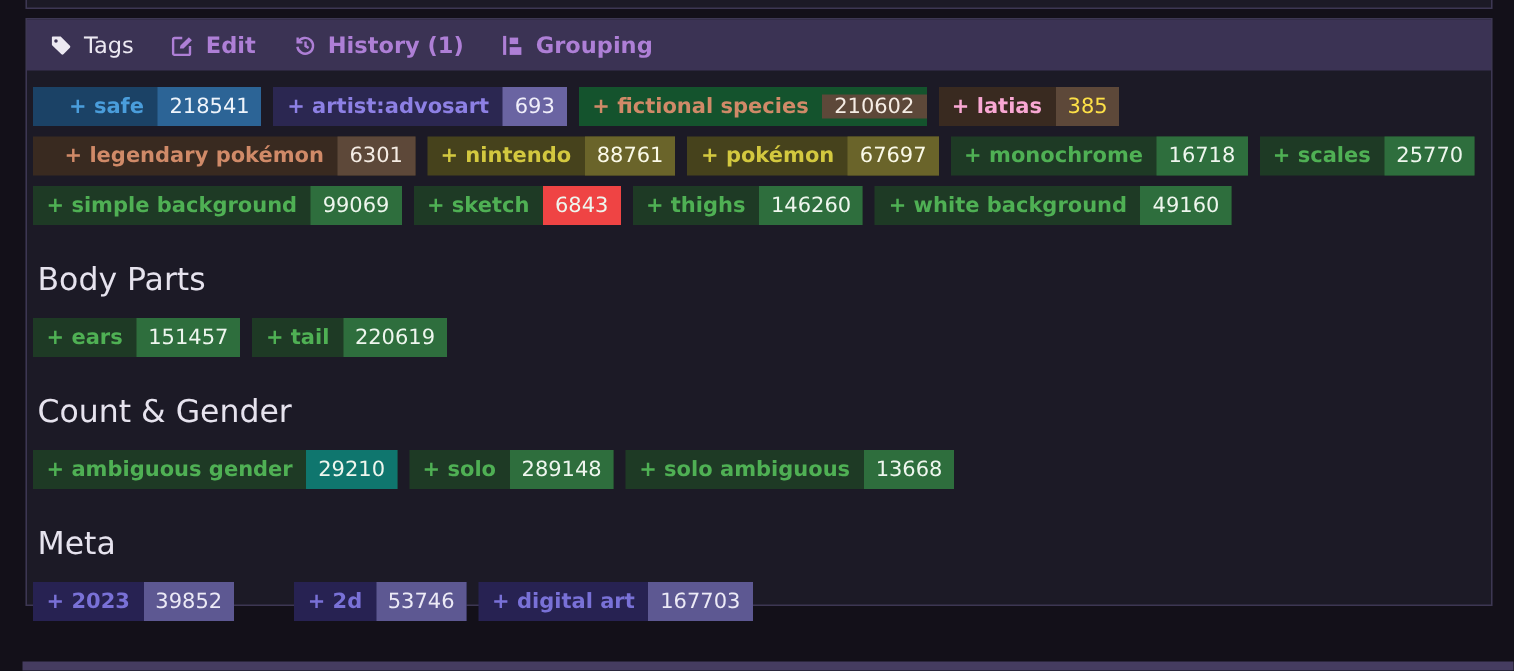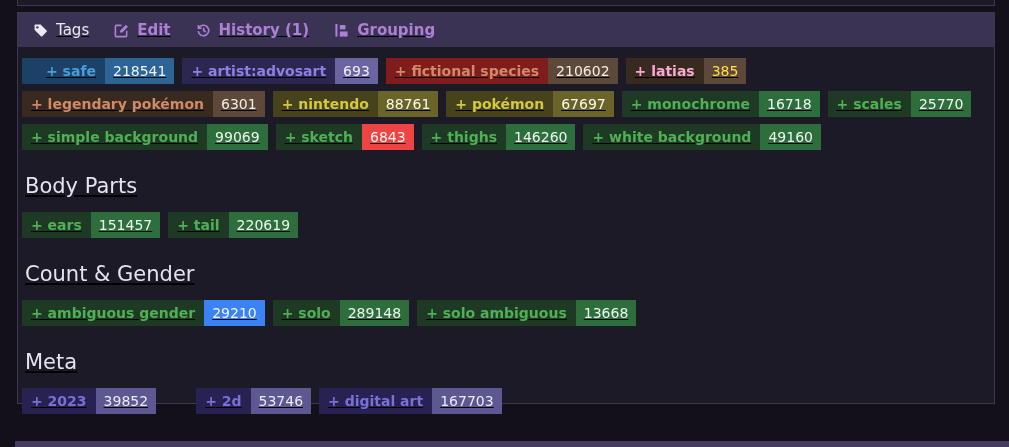--- a/index.html
+++ b/index.html
@@ -18,21 +18,20 @@
   }
   .prev-panel{
     position:absolute;left:17px;top:-16px;width:978px;height:22px;
     background:var(--panel-bg);border:1px solid var(--panel-border);
     box-sizing:border-box;
   }
   .panel{
     position:absolute;left:17px;top:12px;width:978px;height:392px;
     background:var(--panel-bg);border:1px solid var(--panel-border);
     box-sizing:border-box;
-    text-decoration:underline;
   }
   .toolbar{
     height:34px;background:var(--toolbar-bg);
     display:flex;align-items:center;gap:25px;padding:0 15px;
   }
   .tb-item{display:inline-flex;align-items:center;gap:8px;font-size:15px;cursor:pointer;}
   .tb-item svg{display:block;}
   .tb-static{color:var(--toolbar-text);font-weight:400;}
   .tb-link{color:var(--toolbar-link);font-weight:bold;text-decoration:none;}
   .content{padding:11px 5px 0 4px;}
@@ -100,30 +99,30 @@
   <div class="content">
       <div class="tag-row">
         <span class="tag" style="background: rgb(27, 66, 102);">
           <a class="t-name" style="color: rgb(74, 157, 219); padding-left: 24px;">+ safe</a>
           <a class="t-count" style="background: rgb(44, 100, 150); color: rgb(238, 244, 251);">218541</a>
         </span>
         <span class="tag" style="background: rgb(43, 39, 81);">
           <a class="t-name" style="color: rgb(141, 128, 228);">+ artist:advosart</a>
           <a class="t-count" style="background: rgb(106, 100, 162); color: rgb(240, 238, 250);">693</a>
         </span>
-        <span class="tag" style="background: #7f1d1d;">
+        <span class="tag" style="background: #14532d; align-items: center;">
           <a class="t-name" style="color: rgb(208, 138, 104);">+ fictional species</a>
           <a class="t-count" style="background: rgb(93, 72, 57); color: rgb(245, 236, 228);">210602</a>
         </span>
         <span class="tag" style="background: rgb(57, 42, 32);">
           <a class="t-name" style="color: #f9a8d4;">+ latias</a>
           <a class="t-count" style="background: rgb(93, 72, 57); color: #fde047;">385</a>
         </span>
         <span class="tag" style="background: rgb(57, 42, 32);">
-          <a class="t-name" style="color: rgb(208, 138, 104);">+ legendary pokémon</a>
+          <a class="t-name" style="color: rgb(208, 138, 104); margin-left: 12px;">+ legendary pokémon</a>
           <a class="t-count" style="background: rgb(93, 72, 57); color: rgb(245, 236, 228);">6301</a>
         </span>
         <span class="tag" style="background: rgb(70, 66, 28);">
           <a class="t-name" style="color: rgb(211, 200, 63);">+ nintendo</a>
           <a class="t-count" style="background: rgb(106, 100, 42); color: rgb(251, 250, 232);">88761</a>
         </span>
         <span class="tag" style="background: rgb(70, 66, 28);">
           <a class="t-name" style="color: rgb(211, 200, 63);">+ pokémon</a>
           <a class="t-count" style="background: rgb(106, 100, 42); color: rgb(251, 250, 232);">67697</a>
         </span>
@@ -160,21 +159,21 @@
         </span>
         <span class="tag" style="background: rgb(30, 58, 37);">
           <a class="t-name" style="color: rgb(79, 176, 84);">+ tail</a>
           <a class="t-count" style="background: rgb(46, 110, 61); color: rgb(238, 246, 238);">220619</a>
         </span>
       </div>
       <div class="section-heading">Count &amp; Gender</div>
       <div class="tag-row">
         <span class="tag" style="background: rgb(30, 58, 37);">
           <a class="t-name" style="color: rgb(79, 176, 84);">+ ambiguous gender</a>
-          <a class="t-count" style="background: #3b82f6; color: rgb(238, 246, 238);">29210</a>
+          <a class="t-count" style="background: #0f766e; color: rgb(238, 246, 238);">29210</a>
         </span>
         <span class="tag" style="background: rgb(30, 58, 37);">
           <a class="t-name" style="color: rgb(79, 176, 84);">+ solo</a>
           <a class="t-count" style="background: rgb(46, 110, 61); color: rgb(238, 246, 238);">289148</a>
         </span>
         <span class="tag" style="background: rgb(30, 58, 37);">
           <a class="t-name" style="color: rgb(79, 176, 84);">+ solo ambiguous</a>
           <a class="t-count" style="background: rgb(46, 110, 61); color: rgb(238, 246, 238);">13668</a>
         </span>
       </div>

